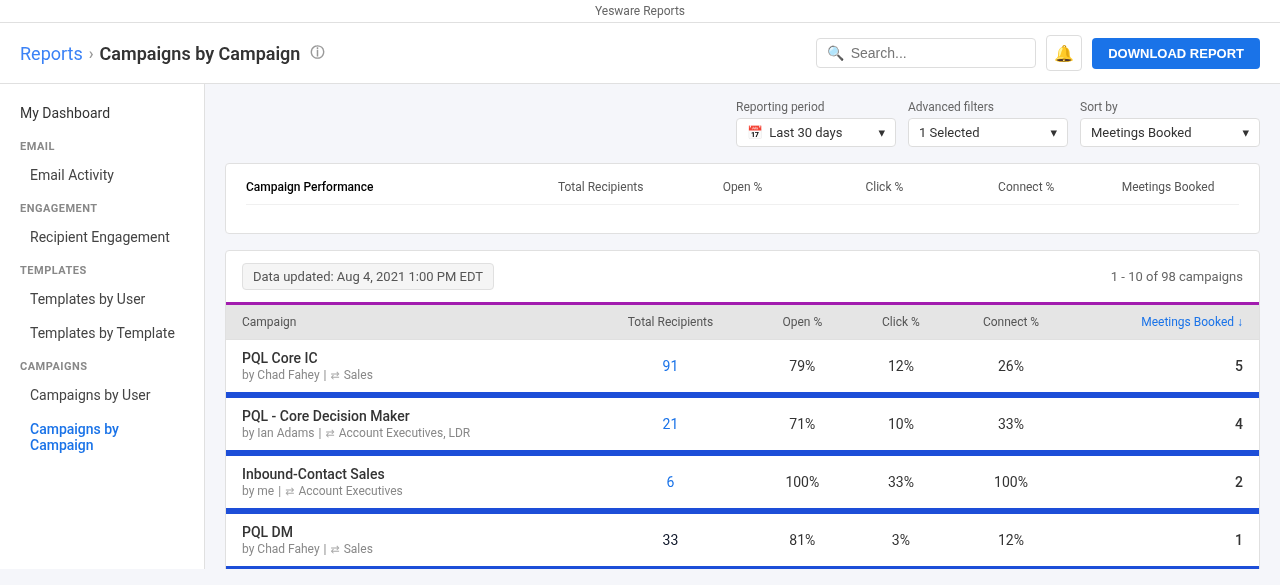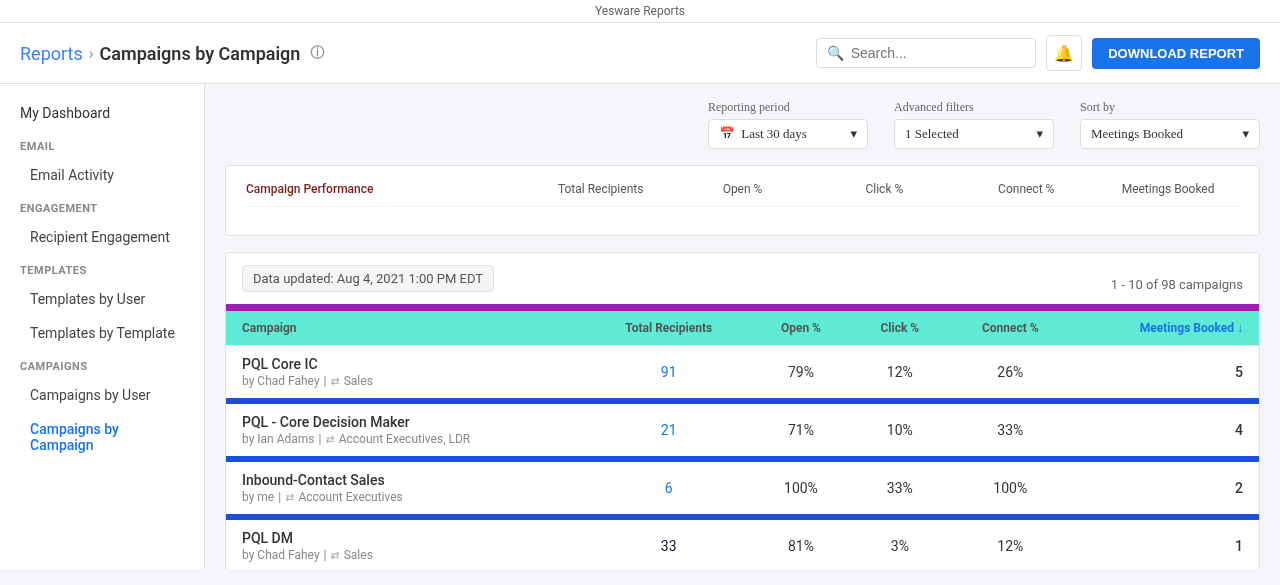--- a/index.html
+++ b/index.html
@@ -149,23 +149,22 @@
     .main-content {
       flex: 1;
       overflow-y: auto;
       padding: 16px 20px;
     }
 
     .filters-row {
       display: flex;
       align-items: flex-end;
       justify-content: flex-end;
-      gap: 26px;
+      gap: 12px;
       margin-bottom: 16px;
-      font-family: Liberation Serif, serif;
     }
 
     .filter-group {
       display: flex;
       flex-direction: column;
       align-items: flex-start;
     }
 
     .filter-label {
       font-size: 12px;
@@ -200,21 +199,21 @@
       display: flex;
       align-items: flex-end;
       border-bottom: 1px solid #f0f0f0;
       padding-bottom: 10px;
       margin-bottom: 12px;
     }
 
     .summary-header-label {
       flex: 2;
       font-size: 12px;
-      color: #7f1d1d;
+      color: #000000;
       font-weight: 500;
     }
 
     .summary-col-header {
       flex: 1;
       text-align: center;
       font-size: 12px;
       color: #555;
     }
 
@@ -239,24 +238,24 @@
     }
 
     .data-table-card {
       background: #fff;
       border: 1px solid #e0e0e0;
       border-radius: 4px;
     }
 
     .data-table-header {
       display: flex;
-      align-items: flex-end;
+      align-items: center;
       justify-content: space-between;
       padding: 12px 16px;
-      border-bottom: 7px solid #a21caf;
+      border-bottom: 3px solid #a21caf;
     }
 
     .data-updated {
       font-size: 13px;
       color: #555;
       background: #f5f5f5;
       border: 1px solid #e0e0e0;
       border-radius: 4px;
       padding: 5px 10px;
     }
@@ -271,24 +270,24 @@
       border-collapse: collapse;
     }
 
     .table thead tr {
       border-bottom: 1px solid #e0e0e0;
     }
 
     .table th {
       padding: 10px 16px;
       font-size: 12px;
-      font-weight: 700;
+      font-weight: 400;
       color: #555;
       text-align: left;
-      background: #5eead4;
+      background: #e5e5e5;
     }
 
     .table th.right { text-align: right; }
     .table th.center { text-align: center; }
 
     .table th.sorted {
       color: #1a73e8;
     }
 
     .table td {

